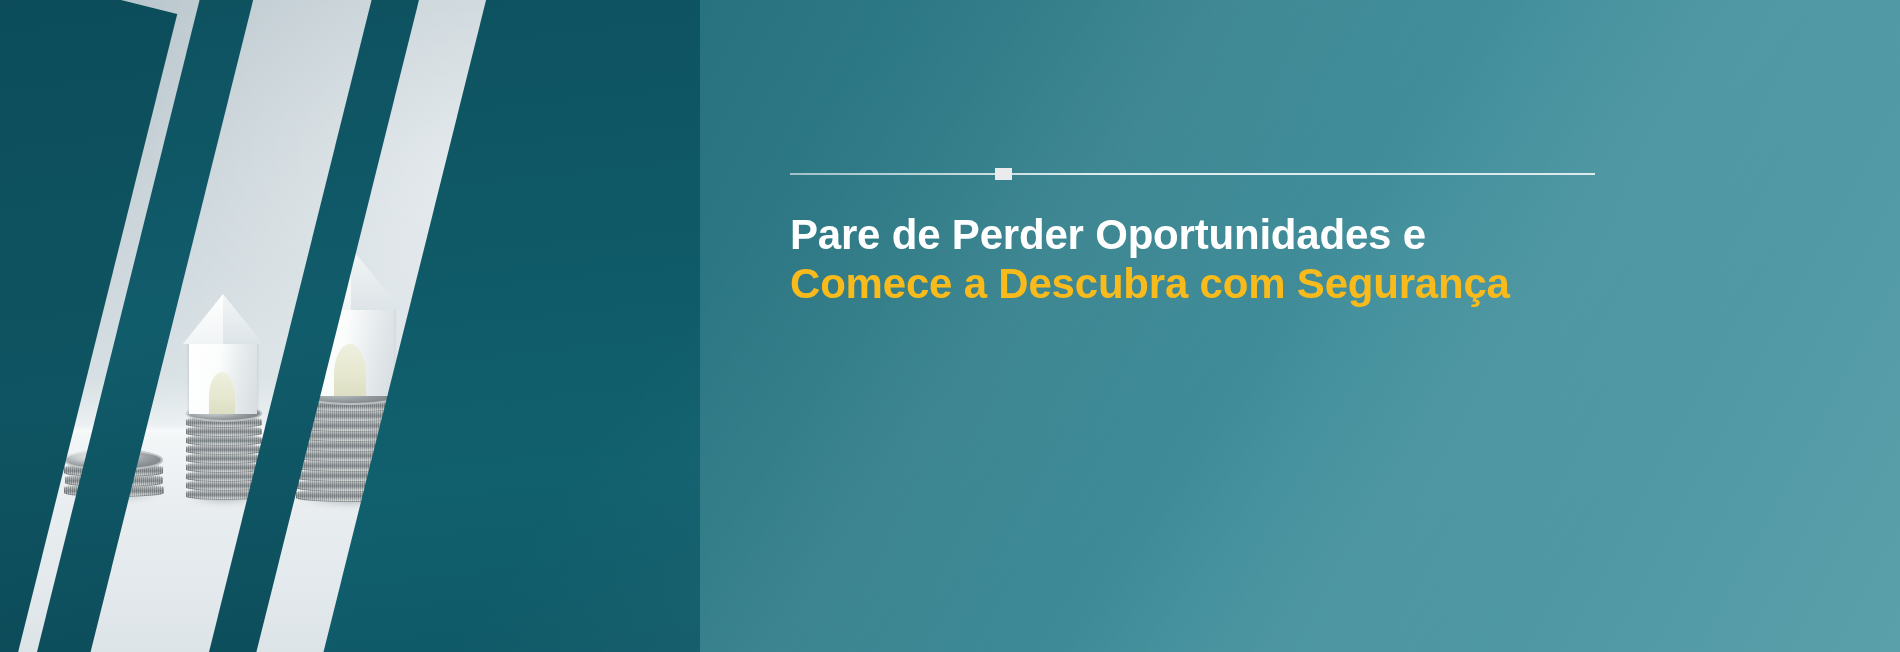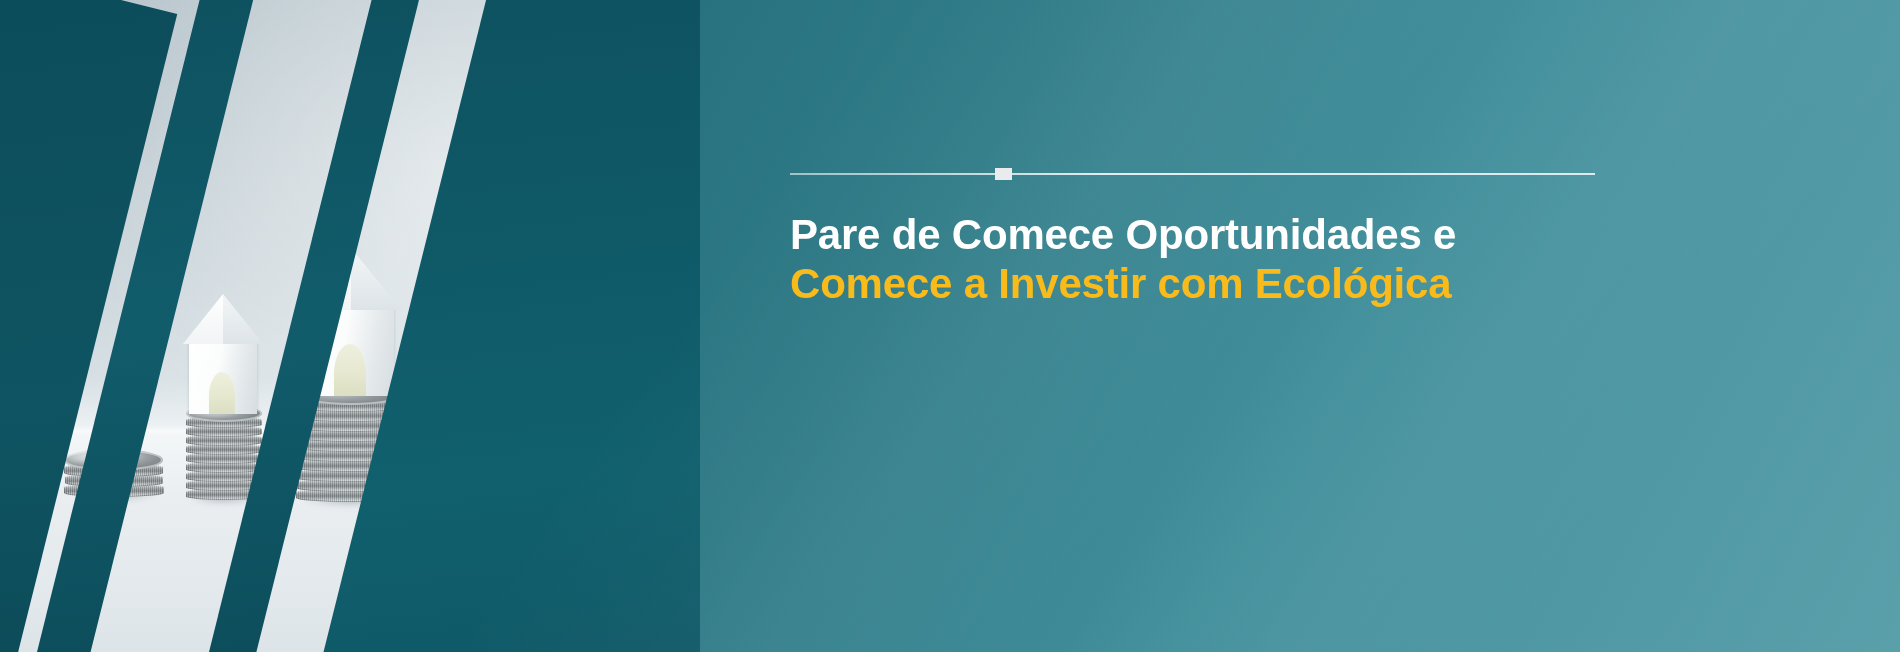--- a/index.html
+++ b/index.html
@@ -301,19 +301,19 @@
   <div class="teal-sheen"></div>
 
   <div class="content">
 
     <div class="divider">
       <div class="rule"></div>
       <div class="knob"></div>
     </div>
 
     <h1 class="title">
-      <span class="ln1">Pare de Comece Oportunidades e</span>
-      <span class="ln2">Comece a Investir com Ecológica</span>
+      <span class="ln1">Pare de Perder Oportunidades e</span>
+      <span class="ln2">Comece a Descubra com Segurança</span>
     </h1>
 
 
   </div>
 </div>
 
 </body></html>

